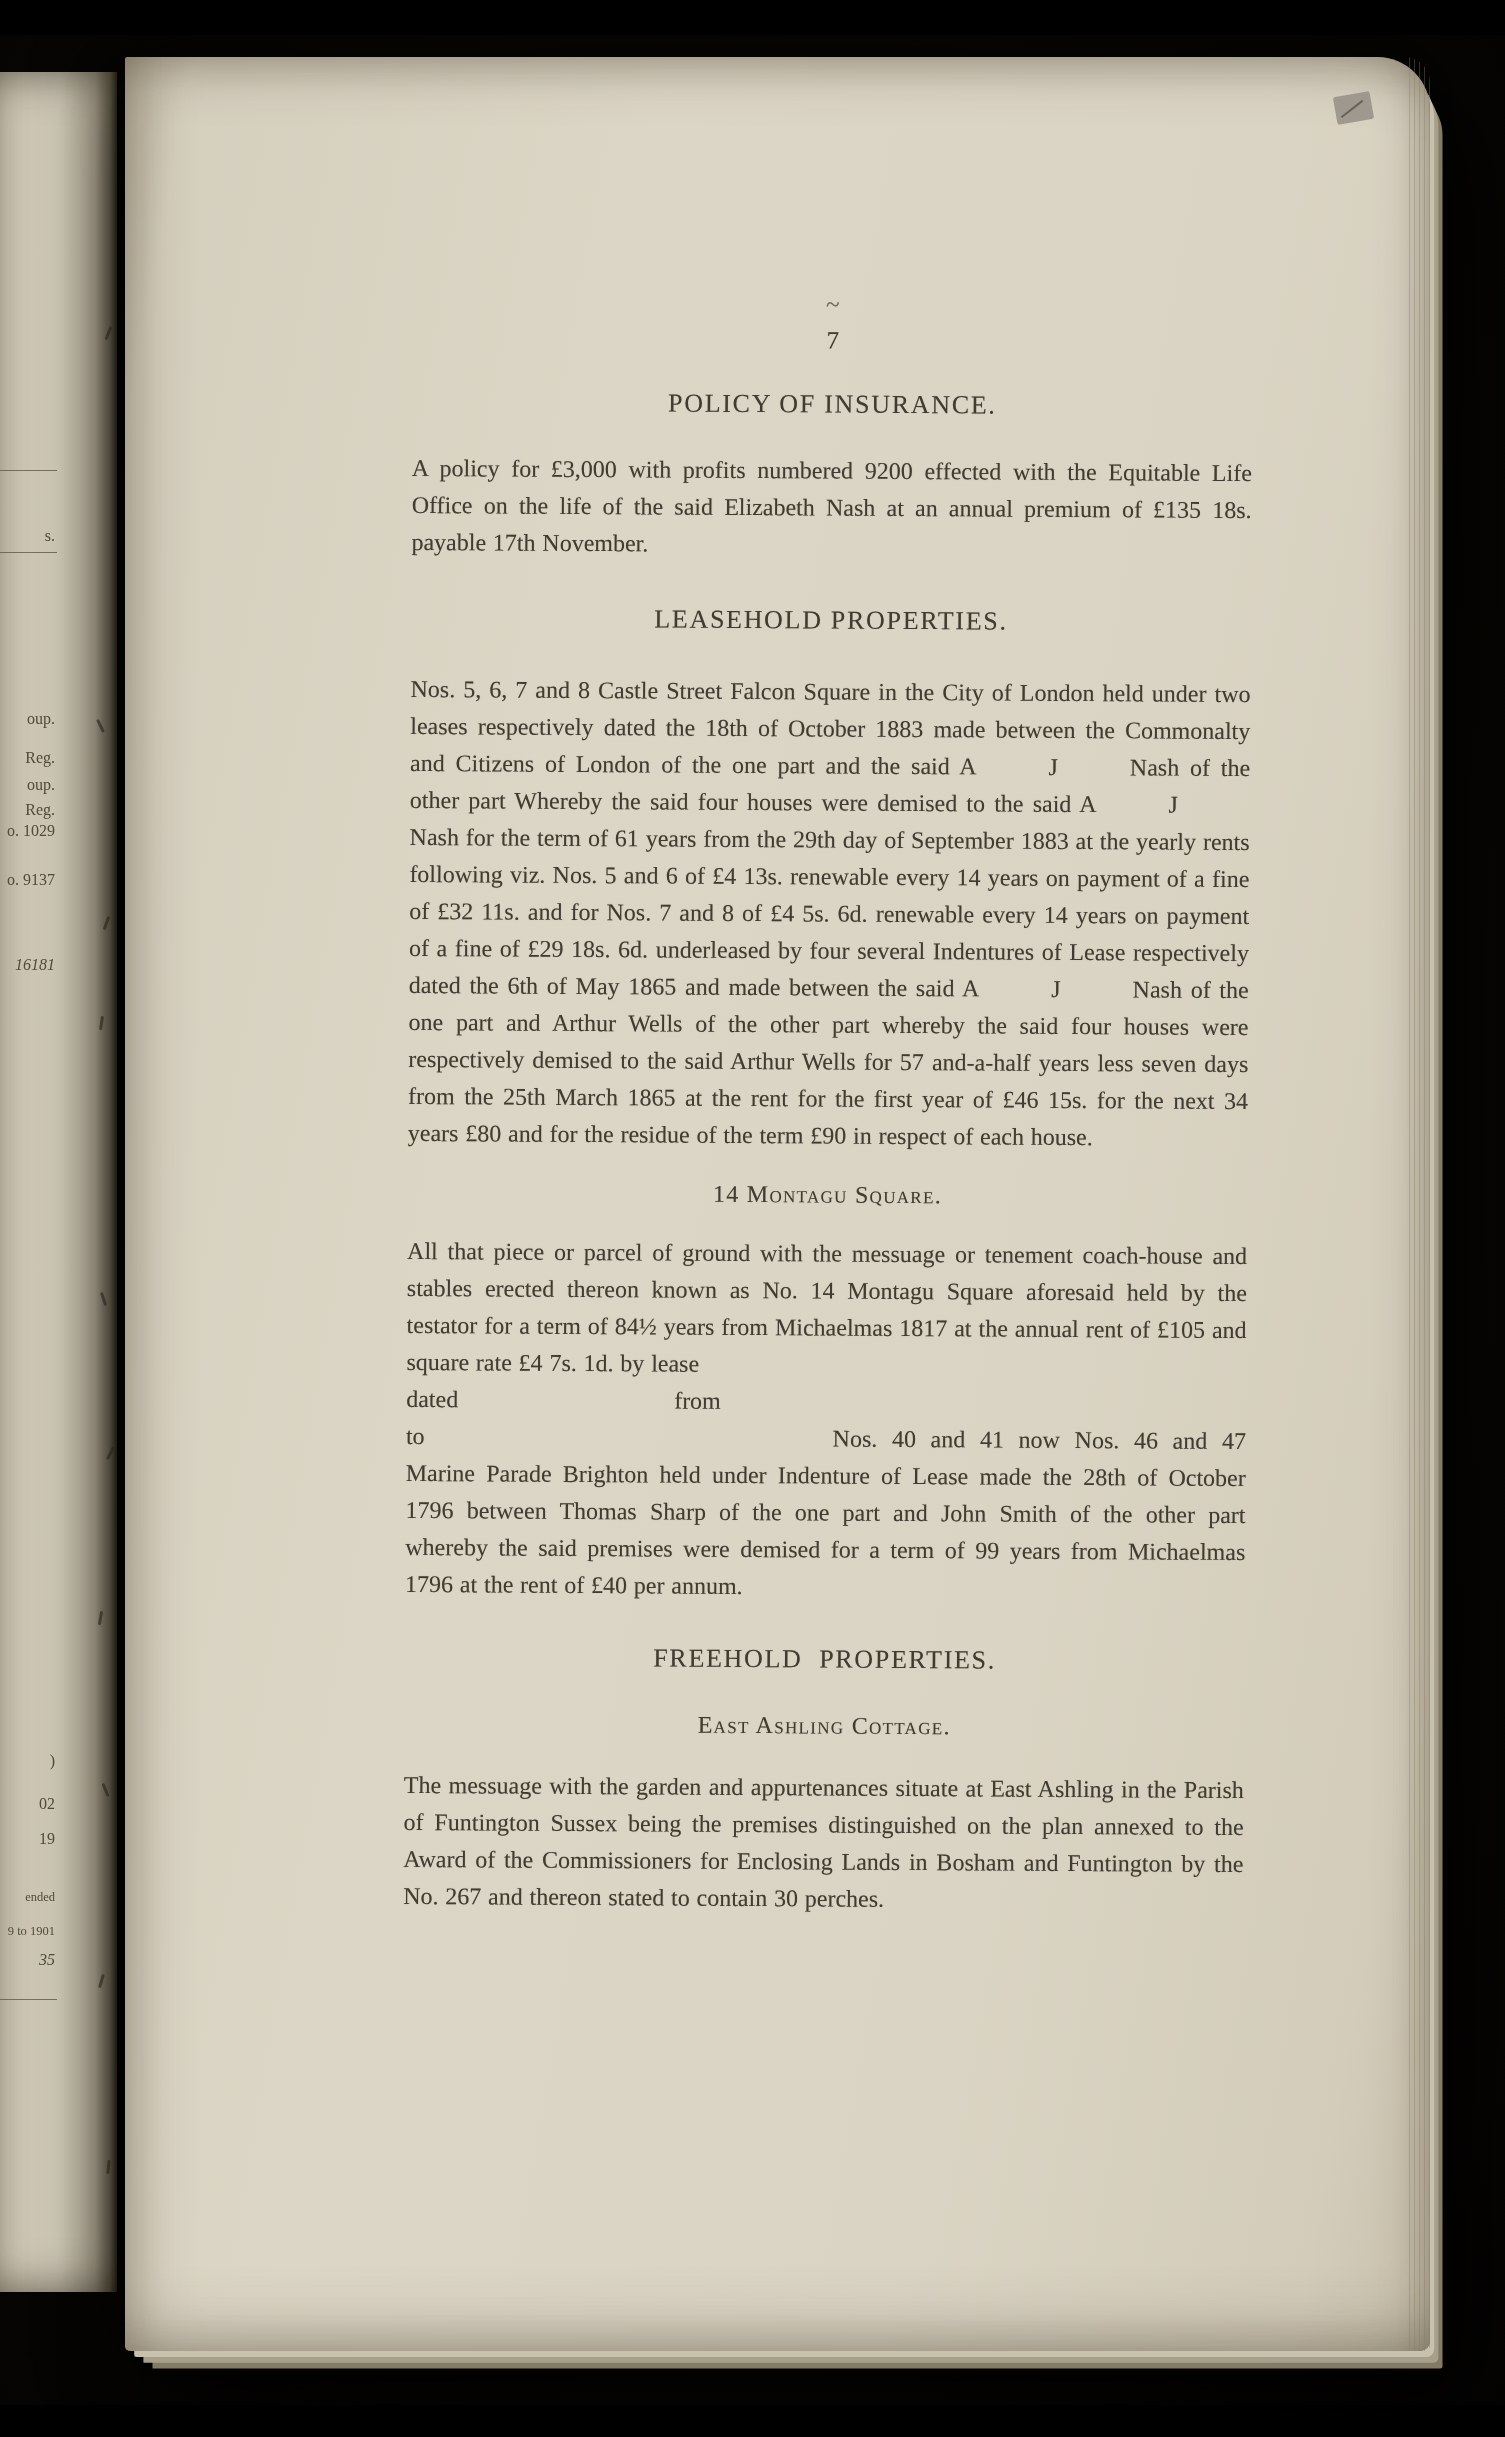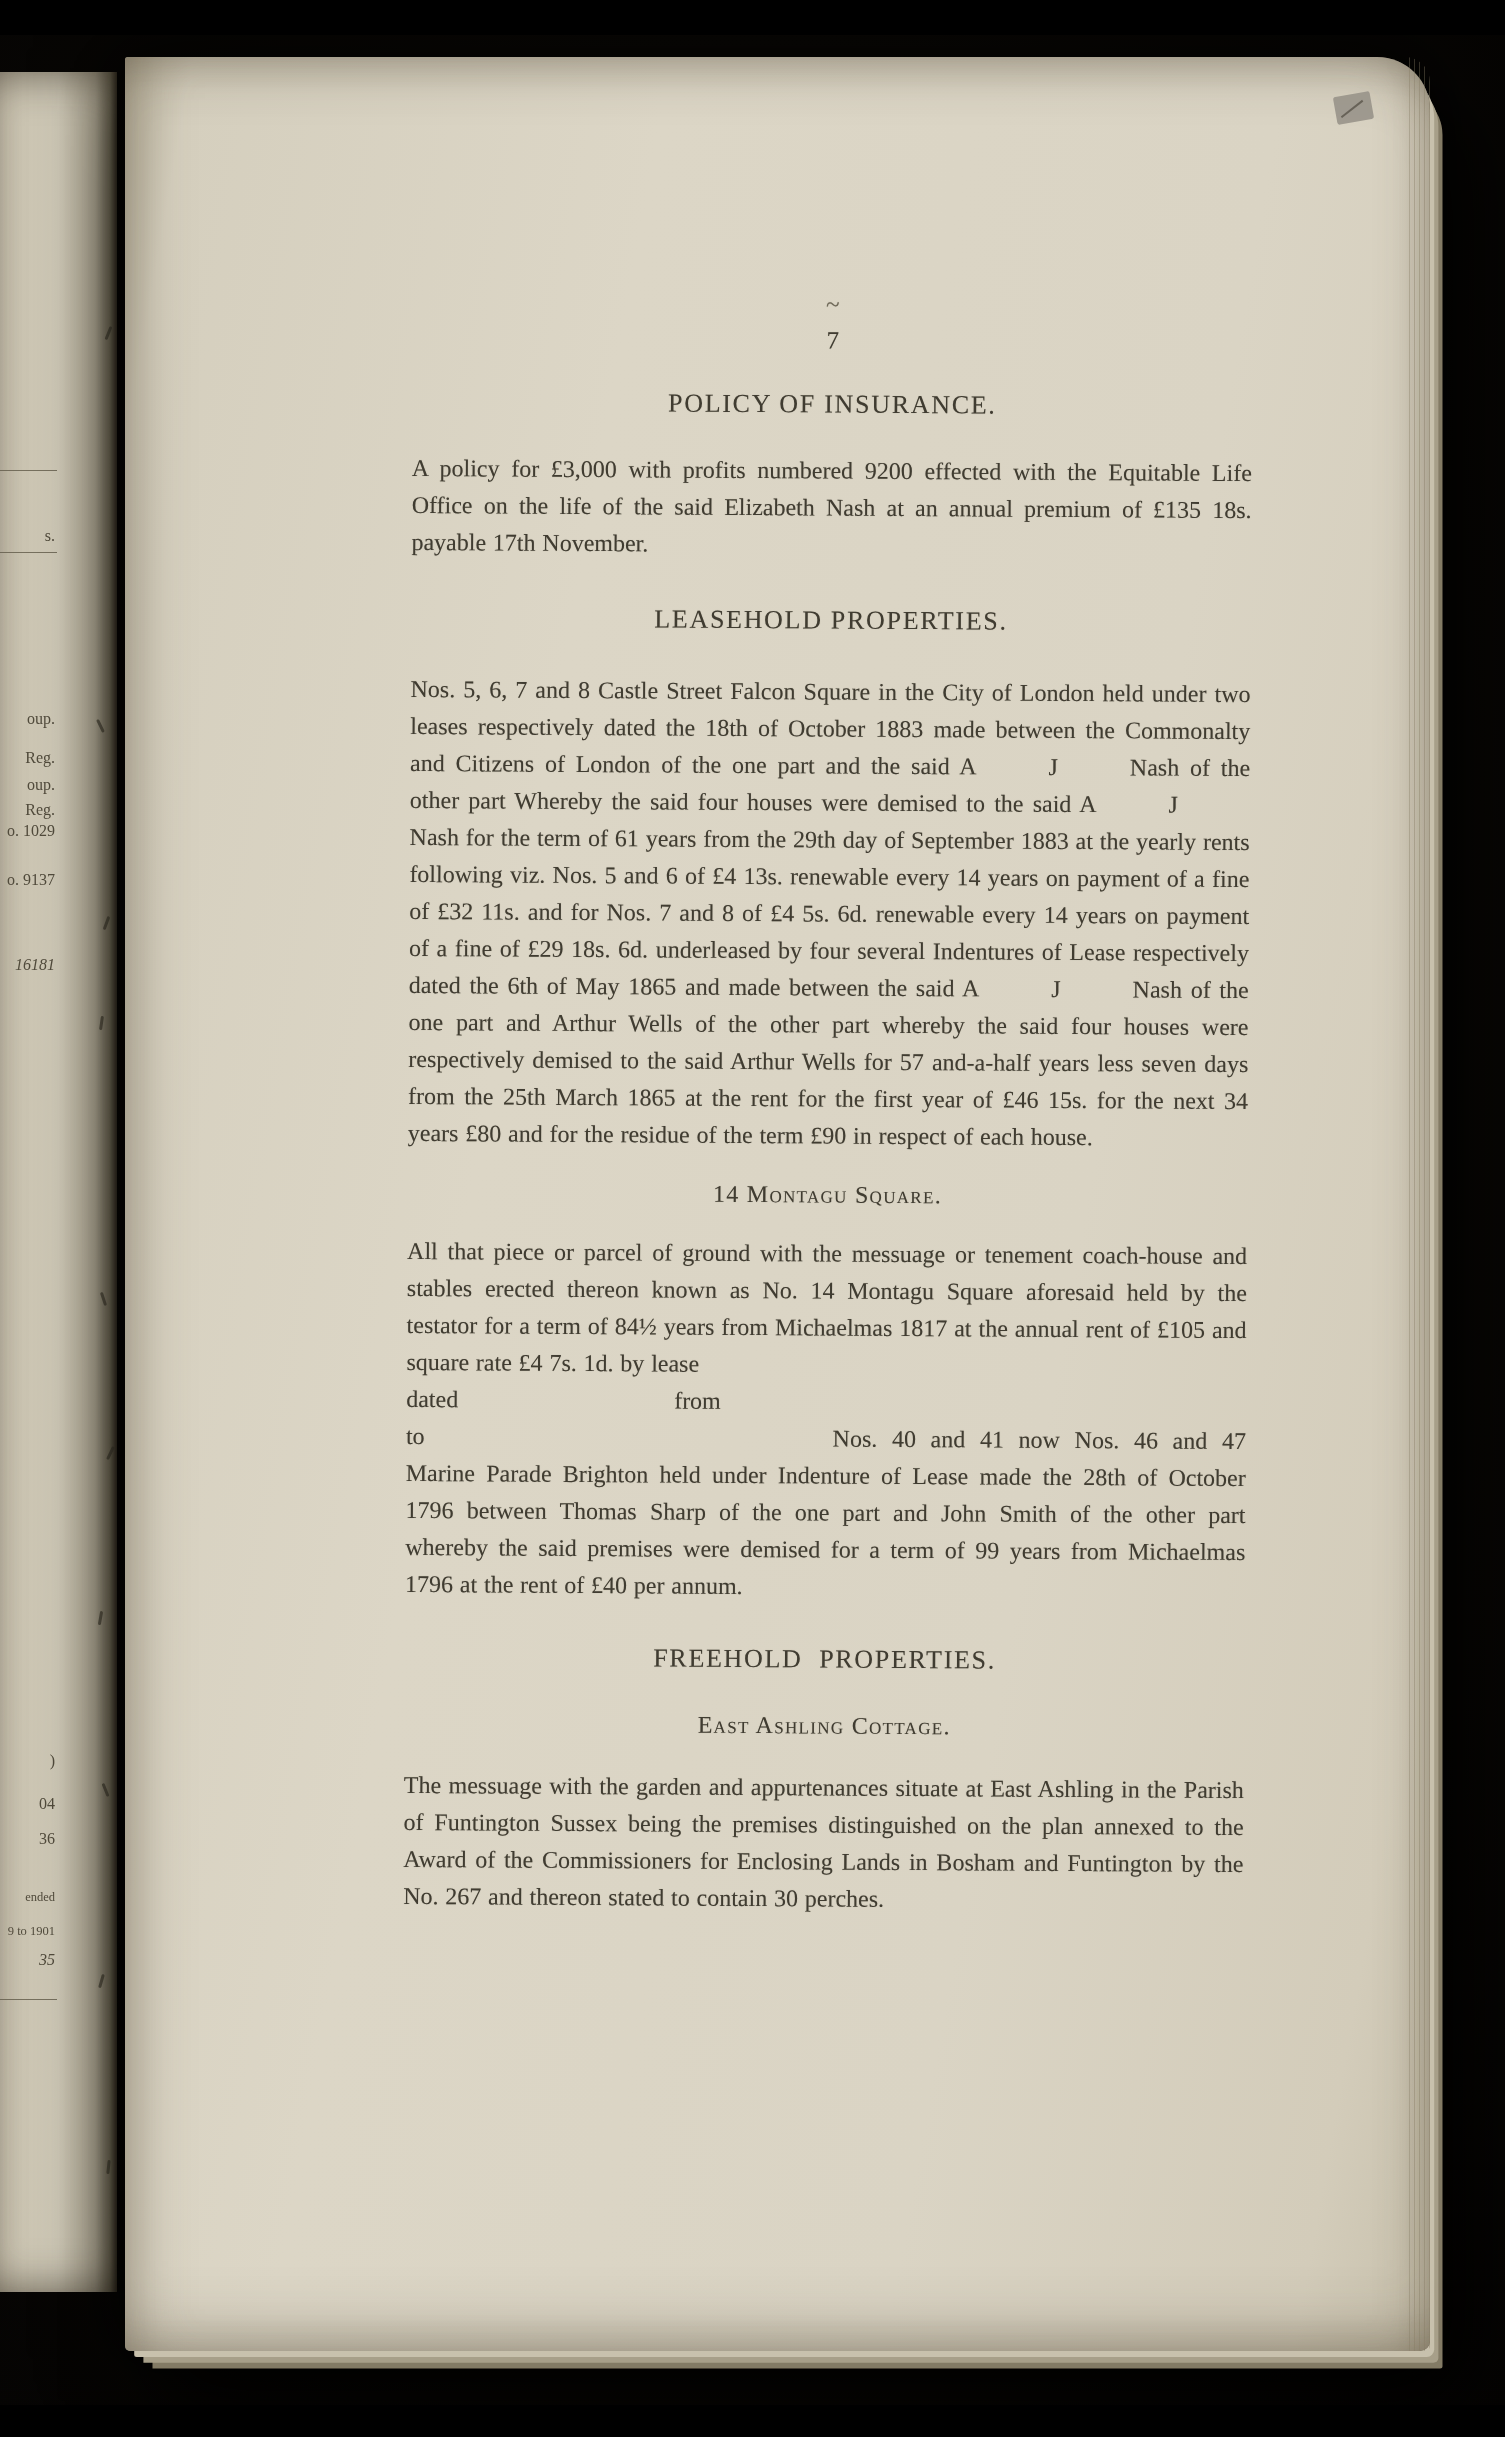--- a/index.html
+++ b/index.html
@@ -91,22 +91,22 @@
   <div class="frag-rule" style="top:1927px;"></div>
   <div class="frag" style="top:455px;">s.</div>
   <div class="frag" style="top:638px;">oup.</div>
   <div class="frag" style="top:677px;">Reg.</div>
   <div class="frag" style="top:704px;">oup.</div>
   <div class="frag" style="top:729px;">Reg.</div>
   <div class="frag" style="top:750px;">o. 1029</div>
   <div class="frag" style="top:799px;">o. 9137</div>
   <div class="frag" style="top:884px;font-style:italic;">16181</div>
   <div class="frag" style="top:1680px;">)</div>
-  <div class="frag" style="top:1723px;">04</div>
-  <div class="frag" style="top:1758px;">36</div>
+  <div class="frag" style="top:1723px;">02</div>
+  <div class="frag" style="top:1758px;">19</div>
   <div class="frag small" style="top:1818px;text-align:right;">ended</div>
   <div class="frag small" style="top:1852px;">9 to 1901</div>
   <div class="frag" style="top:1879px;font-style:italic;">35</div>
 </div>
 
 <div class="tick" style="top:326px;left:107px;transform:rotate(22deg);"></div>
 <div class="tick" style="top:719px;left:99px;transform:rotate(-26deg);"></div>
 <div class="tick" style="top:916px;left:105px;transform:rotate(20deg);"></div>
 <div class="tick" style="top:1016px;left:100px;transform:rotate(8deg);"></div>
 <div class="tick" style="top:1292px;left:102px;transform:rotate(-18deg);"></div>

